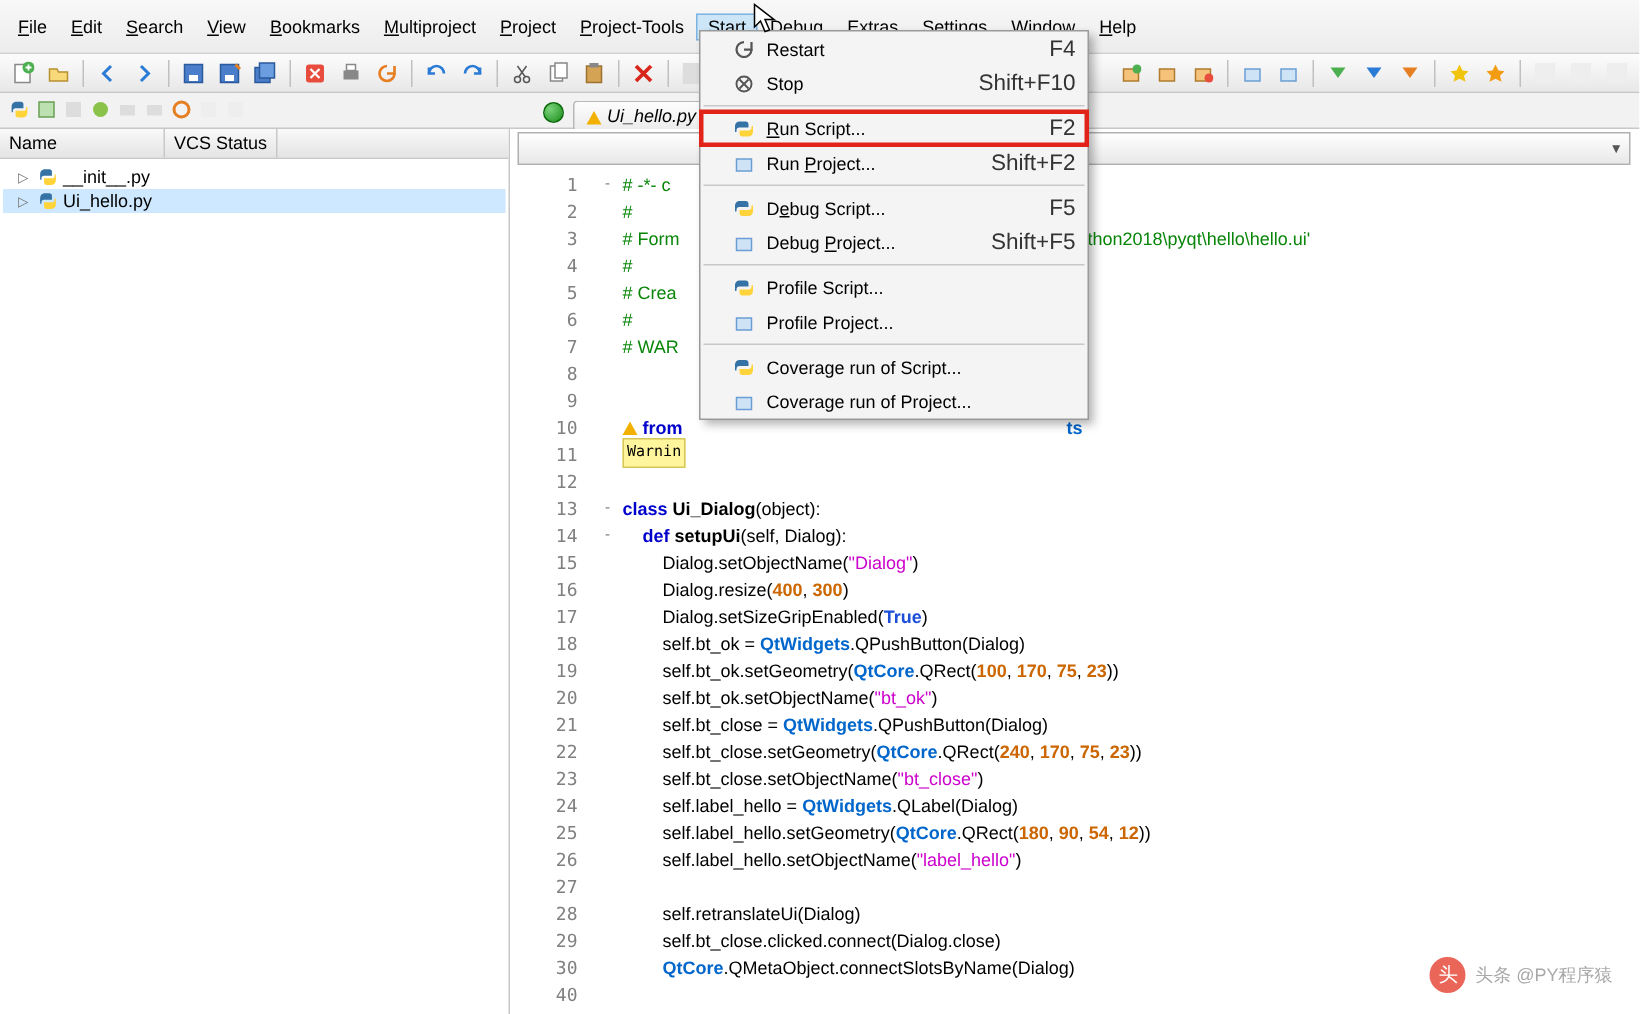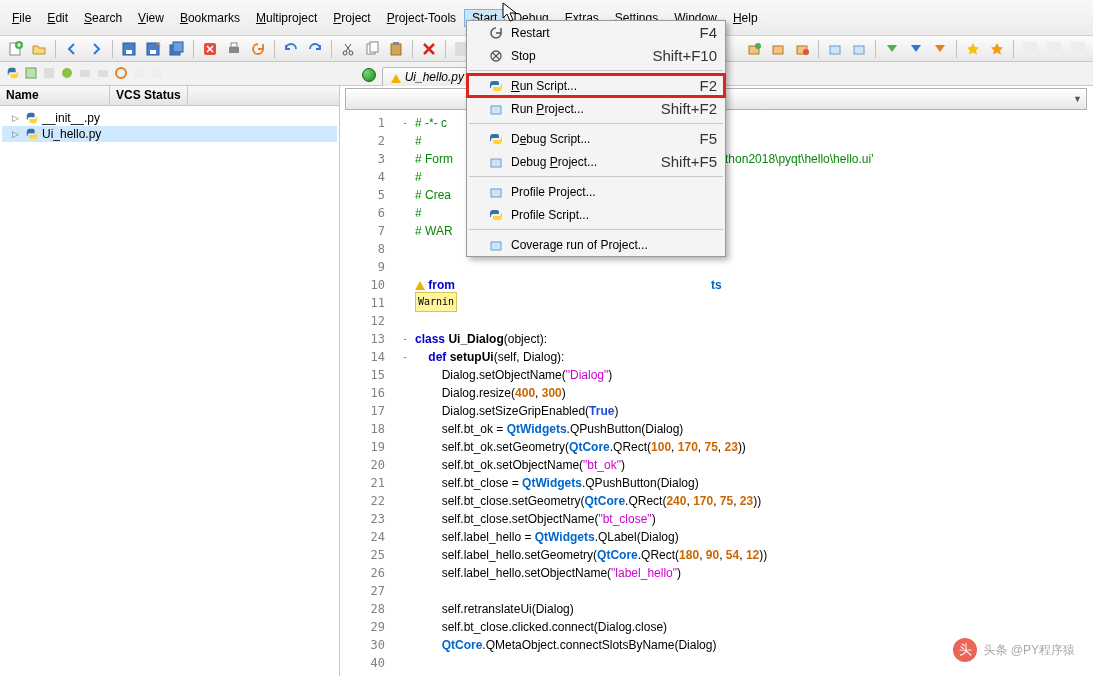--- a/index.html
+++ b/index.html
@@ -21,21 +21,21 @@
 .tabbar { height: 24px; background: #f2f2f2; border-bottom: 1px solid #c8c8c8; display: flex; align-items: flex-end; }
 .tabbar .lefticons { display: flex; gap: 4px; padding: 2px 6px; align-items: center; }
 .tabbar .spacer { flex: 1; }
 .tabbar .runcircle { width:14px; height:14px; border-radius:50%; background: radial-gradient(circle at 30% 30%, #7bd37b, #1a8d1a); border:1px solid #0b6b0b; margin:0 6px 3px 8px; }
 .tab { background: linear-gradient(#fdfdfd,#ececec); border: 1px solid #b8b8b8; border-bottom: none; border-top-left-radius:3px; border-top-right-radius:3px; padding: 2px 8px; display:flex; align-items:center; gap:4px; margin-bottom:-1px; font-style: italic; }
 
 
 .workspace { display: flex; height: calc(676px - 20px - 26px - 24px); }
 .sidebar { width: 340px; border-right: 1px solid #c8c8c8; display:flex; flex-direction:column; }
 .sidehead { height: 20px; background: linear-gradient(#f9f9f9,#e4e4e4); border-bottom: 1px solid #c8c8c8; display:flex; }
-.sidehead .col { padding: 2px 6px; border-right: 1px solid #c8c8c8; font-weight: bold; }
+.sidehead .col { padding: 2px 6px; border-right: 1px solid #c8c8c8; }
 .sidehead .col.name { width: 110px; }
 .tree { padding: 4px 2px; }
 .tree .node { display:flex; align-items:center; gap:3px; padding:1px 0 1px 10px; }
 .tree .node .tw { width:10px; color:#777; font-size:9px; }
 .tree .node.sel { background:#cde8ff; }
 .pyicon { width:14px; height:14px; }
 
 
 .editor { flex:1; display:flex; position:relative; }
 .combo { height:22px; border:1px solid #b0b0b0; background:linear-gradient(#fff,#e8e8e8); position:absolute; top:2px; left:5px; right:6px; display:flex; align-items:center; justify-content:flex-end; padding:0 4px; }
@@ -495,37 +495,47 @@
           <rect x="2" y="4" width="10" height="8" fill="#cfe3f7" stroke="#6a9ed4"></rect>
         </svg>
       </span>
       <span class="lbl">Debug <u>P</u>roject...</span>
       <span class="sc">Shift+F5</span>
     </div>
     <div class="div"></div>
     <div class="row">
       <span class="ic">
         <svg width="14" height="14">
+          <path d="M4 2h4a2 2 0 0 1 2 2v2H4a2 2 0 0 0-2 2v1H1V5a3 3 0 0 1 3-3z" fill="#3572A5"></path>
+          <path d="M10 12H6a2 2 0 0 1-2-2V8h6a2 2 0 0 0 2-2V5h1v4a3 3 0 0 1-3 3z" fill="#FFD43B"></path>
+        </svg>
+      </span>
+      <span class="lbl">Profile Script...</span>
+      <span class="sc"></span>
+    </div>
+    <div class="row">
+      <span class="ic">
+        <svg width="14" height="14">
           <rect x="2" y="4" width="10" height="8" fill="#cfe3f7" stroke="#6a9ed4"></rect>
         </svg>
       </span>
       <span class="lbl">Profile Project...</span>
       <span class="sc"></span>
     </div>
+    <div class="div"></div>
     <div class="row">
       <span class="ic">
         <svg width="14" height="14">
           <path d="M4 2h4a2 2 0 0 1 2 2v2H4a2 2 0 0 0-2 2v1H1V5a3 3 0 0 1 3-3z" fill="#3572A5"></path>
           <path d="M10 12H6a2 2 0 0 1-2-2V8h6a2 2 0 0 0 2-2V5h1v4a3 3 0 0 1-3 3z" fill="#FFD43B"></path>
         </svg>
       </span>
-      <span class="lbl">Profile Script...</span>
+      <span class="lbl">Coverage run of Script...</span>
       <span class="sc"></span>
     </div>
-    <div class="div"></div>
     <div class="row">
       <span class="ic">
         <svg width="14" height="14">
           <rect x="2" y="4" width="10" height="8" fill="#cfe3f7" stroke="#6a9ed4"></rect>
         </svg>
       </span>
       <span class="lbl">Coverage run of Project...</span>
       <span class="sc"></span>
     </div>
   </div>

